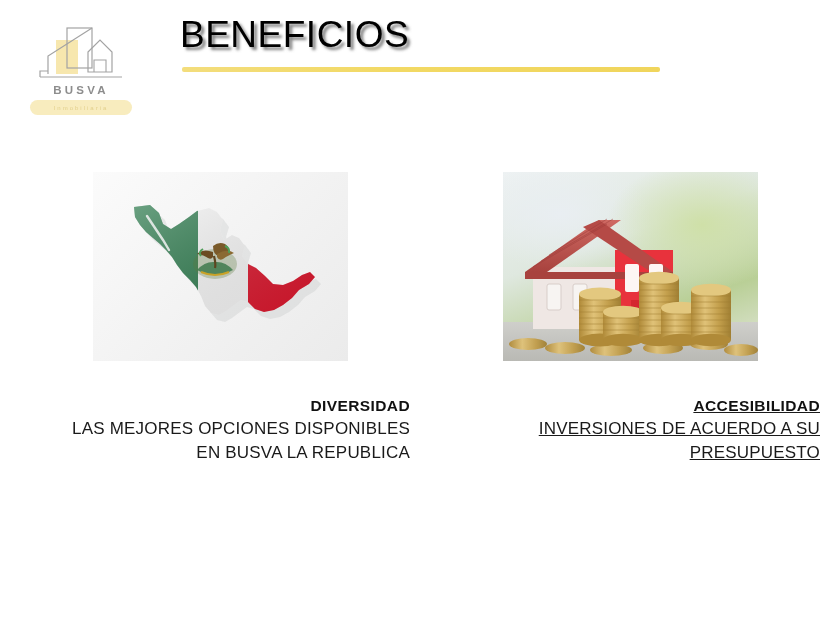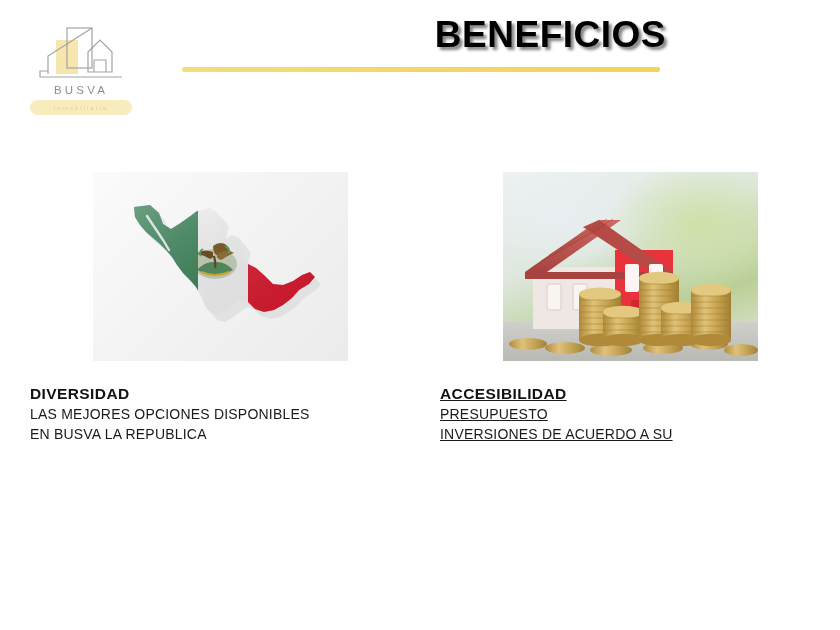--- a/index.html
+++ b/index.html
@@ -40,21 +40,21 @@
   }
   .logo-name {
     position: absolute;
     left: 0;
     top: 62px;
     width: 110px;
     text-align: center;
     font-size: 11.5px;
     letter-spacing: 3.2px;
     color: #8d8d8d;
-    font-weight: 400;
+    font-weight: 700;
   }
   .logo-tagline-wrap {
     position: absolute;
     left: 4px;
     top: 78px;
     width: 102px;
     height: 15px;
     border-radius: 8px;
     background: #f8ecbe;
     display: flex;
@@ -67,23 +67,23 @@
     color: #e3d08d;
     white-space: nowrap;
   }
 
   
   .title {
     position: absolute;
     left: 180px;
     top: 14px;
     width: 486px;
-    text-align: right;
+    text-align: left;
     font-size: 37px;
-    font-weight: bold;
+    font-weight: normal;
     letter-spacing: 0.5px;
     color: #000000;
     text-shadow: 3px 3px 3px rgba(90,90,90,0.75);
   }
   .title-rule {
     position: absolute;
     left: 182px;
     top: 67px;
     width: 478px;
     height: 5px;
@@ -107,32 +107,32 @@
 
   .benefit-photo {
     position: relative;
     width: 255px;
     height: 189px;
     margin: 0 auto;
     overflow: hidden;
   }
 
   .benefit-caption {
-    margin-top: 22px;
-    text-align: left;
+    margin-top: 34px;
+    text-align: right;
     line-height: 1.42;
   }
   .benefit-heading {
     font-size: 15.5px;
     font-weight: bold;
     letter-spacing: 0.4px;
     color: #111111;
   }
   .benefit-desc {
-    font-size: 14px;
+    font-size: 17px;
     font-weight: 400;
     letter-spacing: 0.2px;
     color: #1a1a1a;
   }
 
   
   .map-bg {
     position: absolute;
     inset: 0;
     background: linear-gradient(135deg,#fbfbfb 0%,#f2f2f2 55%,#ebebeb 100%);
@@ -323,19 +323,19 @@
           <g>
             <rect x="188" y="118" width="40" height="50" fill="url(#coing)"></rect>
             <ellipse cx="208" cy="118" rx="20" ry="6.2" fill="#e3c87f"></ellipse>
             <ellipse cx="208" cy="168" rx="20" ry="6.2" fill="#b08a38"></ellipse>
             <path d="M188 124 H228 M188 130 H228 M188 136 H228 M188 142 H228 M188 148 H228 M188 154 H228 M188 160 H228" stroke="#9d7c30" stroke-width="0.9" opacity="0.55"></path>
           </g>
         </svg>
       </div>
       <div class="benefit-caption">
         <div class="benefit-heading">ACCESIBILIDAD</div>
+        <div class="benefit-desc">INVERSIONES DE ACUERDO A SU</div>
         <div class="benefit-desc">PRESUPUESTO</div>
-        <div class="benefit-desc">INVERSIONES DE ACUERDO A SU</div>
       </div>
     </div>
 
   </div>
 </div>
 
 </body></html>

